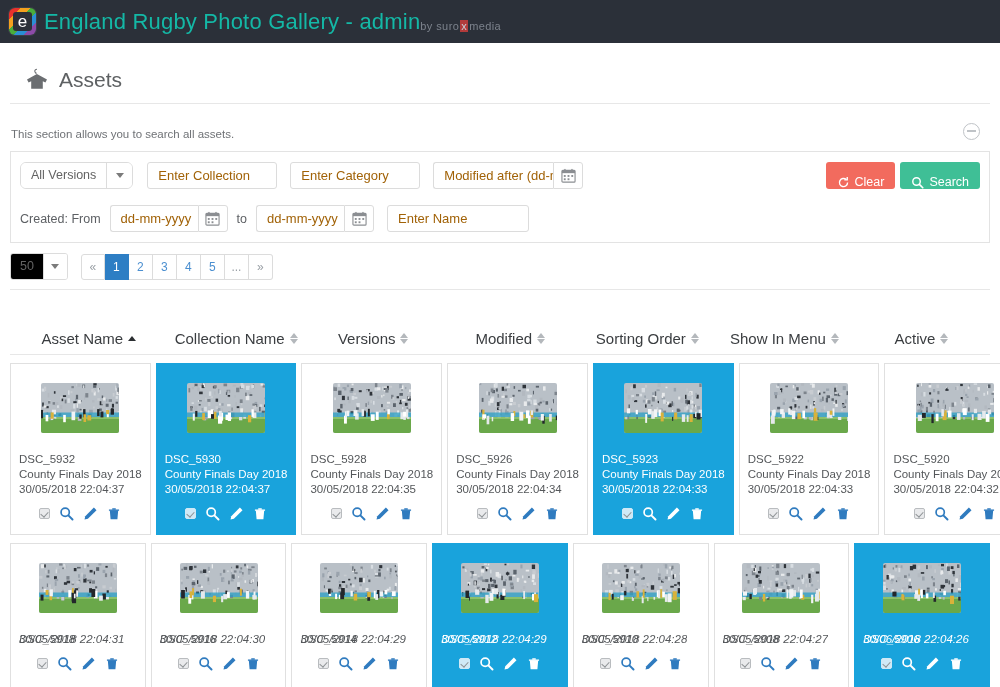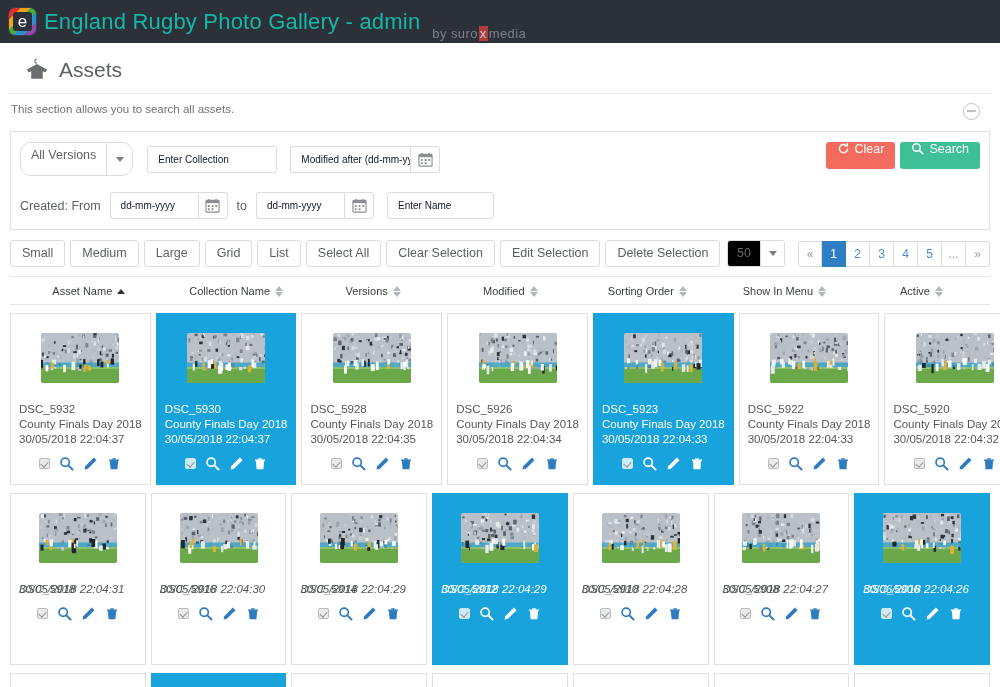--- a/index.html
+++ b/index.html
@@ -30,88 +30,88 @@
     position: absolute; inset: 4px;
     background: #2b3039; border-radius: 3px;
     color: #ffffff; font-size: 17px; line-height: 19px;
     text-align: center; font-family: "Liberation Sans", sans-serif;
   }
   .app-title {
     color: #14b8a6; font-size: 22px; letter-spacing: .2px; font-weight: 400;
     white-space: nowrap;
   }
   .byline {
-    color: #7c828c; font-size: 13px; margin-left: 12px; letter-spacing: .4px;
-    position: relative; top: 12px; white-space: nowrap;
+    color: #7c828c; font-size: 11px; margin-left: 0; letter-spacing: .4px;
+    position: relative; top: 4px; white-space: nowrap;
   }
   .byline .brandmark {
     display: inline-block; background: #b23b3b; color: #c9ced6;
     padding: 0 1px; margin: 0 1px;
   }
 
   
   .page-head {
     padding: 14px 0 10px 14px; display: flex; align-items: center;
-    border-bottom: 1px solid #e7e7e7; margin: 0 10px;
+    border-bottom: 1px solid #e7e7e7; margin: 10px 10px;
   }
   .shirt-icon { width: 26px; height: 26px; margin-right: 9px; flex: 0 0 26px; }
   .page-title { font-size: 21px; color: #5e6163; font-weight: 400; }
 
   .section-note {
     padding: 9px 14px 0 11px; font-size: 11.5px; color: #6f7276;
-    display: flex; align-items: flex-start; justify-content: space-between;
+    display: flex; align-items: flex-end; justify-content: space-between;
   }
   .collapse-btn {
     width: 17px; height: 17px; border-radius: 50%;
     border: 1.5px solid #bfc3c7; position: relative; margin-right: 6px;
     background: #fff; cursor: pointer;
   }
   .collapse-btn::after {
     content: ""; position: absolute; left: 3px; right: 3px; top: 6px;
     height: 1.5px; background: #bfc3c7;
   }
 
   
   .filter-panel {
     margin: 11px 10px 0 10px; border: 1px solid #e3e3e3; background: #fff;
     padding: 10px 9px 10px 9px; position: relative;
   }
   .filter-row { display: flex; align-items: center; margin-bottom: 9px; }
   .filter-row:last-child { margin-bottom: 0; margin-top: 16px; }
 
-  .sel-group { display: flex; border: 1px solid #dcdcdc; border-radius: 11px; overflow: hidden; height: 34px; }
+  .sel-group { display: flex; border: 1px solid #dcdcdc; border-radius: 6px; overflow: hidden; height: 27px; }
   .sel-group .sel-text {
     padding: 0 10px; font-size: 12.5px; color: #636363; line-height: 25px;
     background: #fff; white-space: nowrap;
   }
   .sel-group .sel-caret {
     width: 26px; border-left: 1px solid #dcdcdc; background: #fff;
     display: flex; align-items: center; justify-content: center;
   }
   .caret-dn { width: 0; height: 0; border-left: 4px solid transparent; border-right: 4px solid transparent; border-top: 5px solid #7b7b7b; }
 
   .tbox {
     height: 27px; border: 1px solid #dcdcdc; border-radius: 3px; background: #fff;
-    font-size: 10px; color: #0f172a; padding: 0 10px; line-height: 25px;
+    font-size: 13px; color: #a16207; padding: 0 10px; line-height: 25px;
     white-space: nowrap; overflow: hidden;
   }
 
   .date-group { display: flex; height: 27px; }
   .date-group .tbox { border-radius: 3px 0 0 3px; border-right: none; }
   .cal-btn {
     width: 30px; border: 1px solid #dcdcdc; border-radius: 0 3px 3px 0;
     background: #fff; display: flex; align-items: center; justify-content: center;
   }
   .inline-lbl { font-size: 12.5px; color: #5d6064; margin: 0 9px 0 0; white-space: nowrap; }
   .inline-lbl.to { margin: 0 9px; }
 
   .btn-right { position: absolute; right: 9px; top: 10px; display: flex; gap: 5px; }
   .btn {
     height: 27px; border-radius: 3px; color: #fff; font-size: 12.5px;
-    display: flex; align-items: flex-start; gap: 5px; padding: 0 11px; cursor: pointer;
+    display: flex; align-items: flex-end; gap: 5px; padding: 0 11px; cursor: pointer;
     border: none; white-space: nowrap;
   }
   .btn-clear { background: #f26b5e; }
   .btn-search { background: #3fbf96; }
 
   
   .toolbar {
     margin: 10px 10px 0 10px; display: flex; align-items: center;
     justify-content: space-between; padding-bottom: 9px; border-bottom: 1px solid #e7e7e7;
   }
@@ -136,21 +136,21 @@
   .pg.active { background: #2d7ec4; border-color: #2d7ec4; color: #fff; }
   .pg.muted { color: #9aa0a6; }
 
   
   .colheads {
     margin: 0 10px; display: flex; padding: 8px 0 7px 0;
     border-bottom: 1px solid #e7e7e7;
   }
   .ch {
     flex: 1 1 0; display: flex; align-items: center; justify-content: center;
-    gap: 5px; font-size: 11px; color: #3a3d40; cursor: pointer; white-space: nowrap;
+    gap: 5px; font-size: 15px; color: #3a3d40; cursor: pointer; white-space: nowrap; margin-top: 32px;
   }
   .ch.first { flex: 1.15 1 0; }
   .sort-both { display: flex; flex-direction: column; gap: 1px; }
   .tri-up { width:0;height:0;border-left:4px solid transparent;border-right:4px solid transparent;border-bottom:5px solid #b4b8bc; }
   .tri-dn { width:0;height:0;border-left:4px solid transparent;border-right:4px solid transparent;border-top:5px solid #b4b8bc; }
   .tri-up.on { border-bottom-color: #2b2e31; }
 
   
   .grid {
     margin: 8px 10px 0 10px; display: grid; grid-template-columns: repeat(7, 1fr);
@@ -214,20 +214,21 @@
   <div class="filter-row">
     <div class="sel-group">
       <div class="sel-text">All Versions</div>
       <div class="sel-caret">
           <span class="caret-dn"></span>
         </div>
     </div>
 
     <div class="tbox" style="width:130px;margin-left:14px;">Enter Collection</div>
 
+    <div class="tbox" style="width:130px;margin-left:13px;">Enter Category</div>
 
     <div class="date-group" style="margin-left:13px;">
       <div class="tbox" style="width:120px;">Modified after (dd-mm-yyyy)</div>
       <div class="cal-btn">
         <svg width="15" height="15" viewBox="0 0 16 16">
             <rect x="1" y="2.5" width="14" height="12.5" rx="1" fill="none" stroke="#8b8e92" stroke-width="1.2"></rect>
             <rect x="1" y="2.5" width="14" height="3" fill="#8b8e92"></rect>
             <rect x="3.5" y="1" width="1.4" height="3" fill="#8b8e92"></rect>
             <rect x="11" y="1" width="1.4" height="3" fill="#8b8e92"></rect>
             <g fill="#8b8e92">
@@ -291,36 +292,25 @@
             <g fill="#8b8e92">
               <rect x="3" y="7.5" width="2" height="2"></rect>
               <rect x="7" y="7.5" width="2" height="2"></rect>
               <rect x="11" y="7.5" width="2" height="2"></rect>
               <rect x="3" y="11" width="2" height="2"></rect>
               <rect x="7" y="11" width="2" height="2"></rect>
             </g>
           </svg>
       </div>
     </div>
-    <div class="tbox" style="width:107px;margin-left:13px;">Enter Name</div>
+    <div class="tbox" style="width:142px;margin-left:13px;">Enter Name</div>
   </div>
 </div>
 
 <div class="toolbar">
-  <div class="tb-left" id="tb-left">
-      <div class="tb-btn">Small</div>
-      <div class="tb-btn">Medium</div>
-      <div class="tb-btn">Large</div>
-      <div class="tb-btn">Grid</div>
-      <div class="tb-btn">List</div>
-      <div class="tb-btn">Select All</div>
-      <div class="tb-btn">Clear Selection</div>
-      <div class="tb-btn">Edit Selection</div>
-      <div class="tb-btn">Delete Selection</div>
-    </div>
   <div class="tb-right">
     <div class="pagesize">
       <div class="sel-text">50</div>
       <div class="sel-caret">
           <span class="caret-dn"></span>
         </div>
     </div>
     <div class="pager" id="pager">
         <div class="pg muted">«</div>
         <div class="pg active">1</div>

